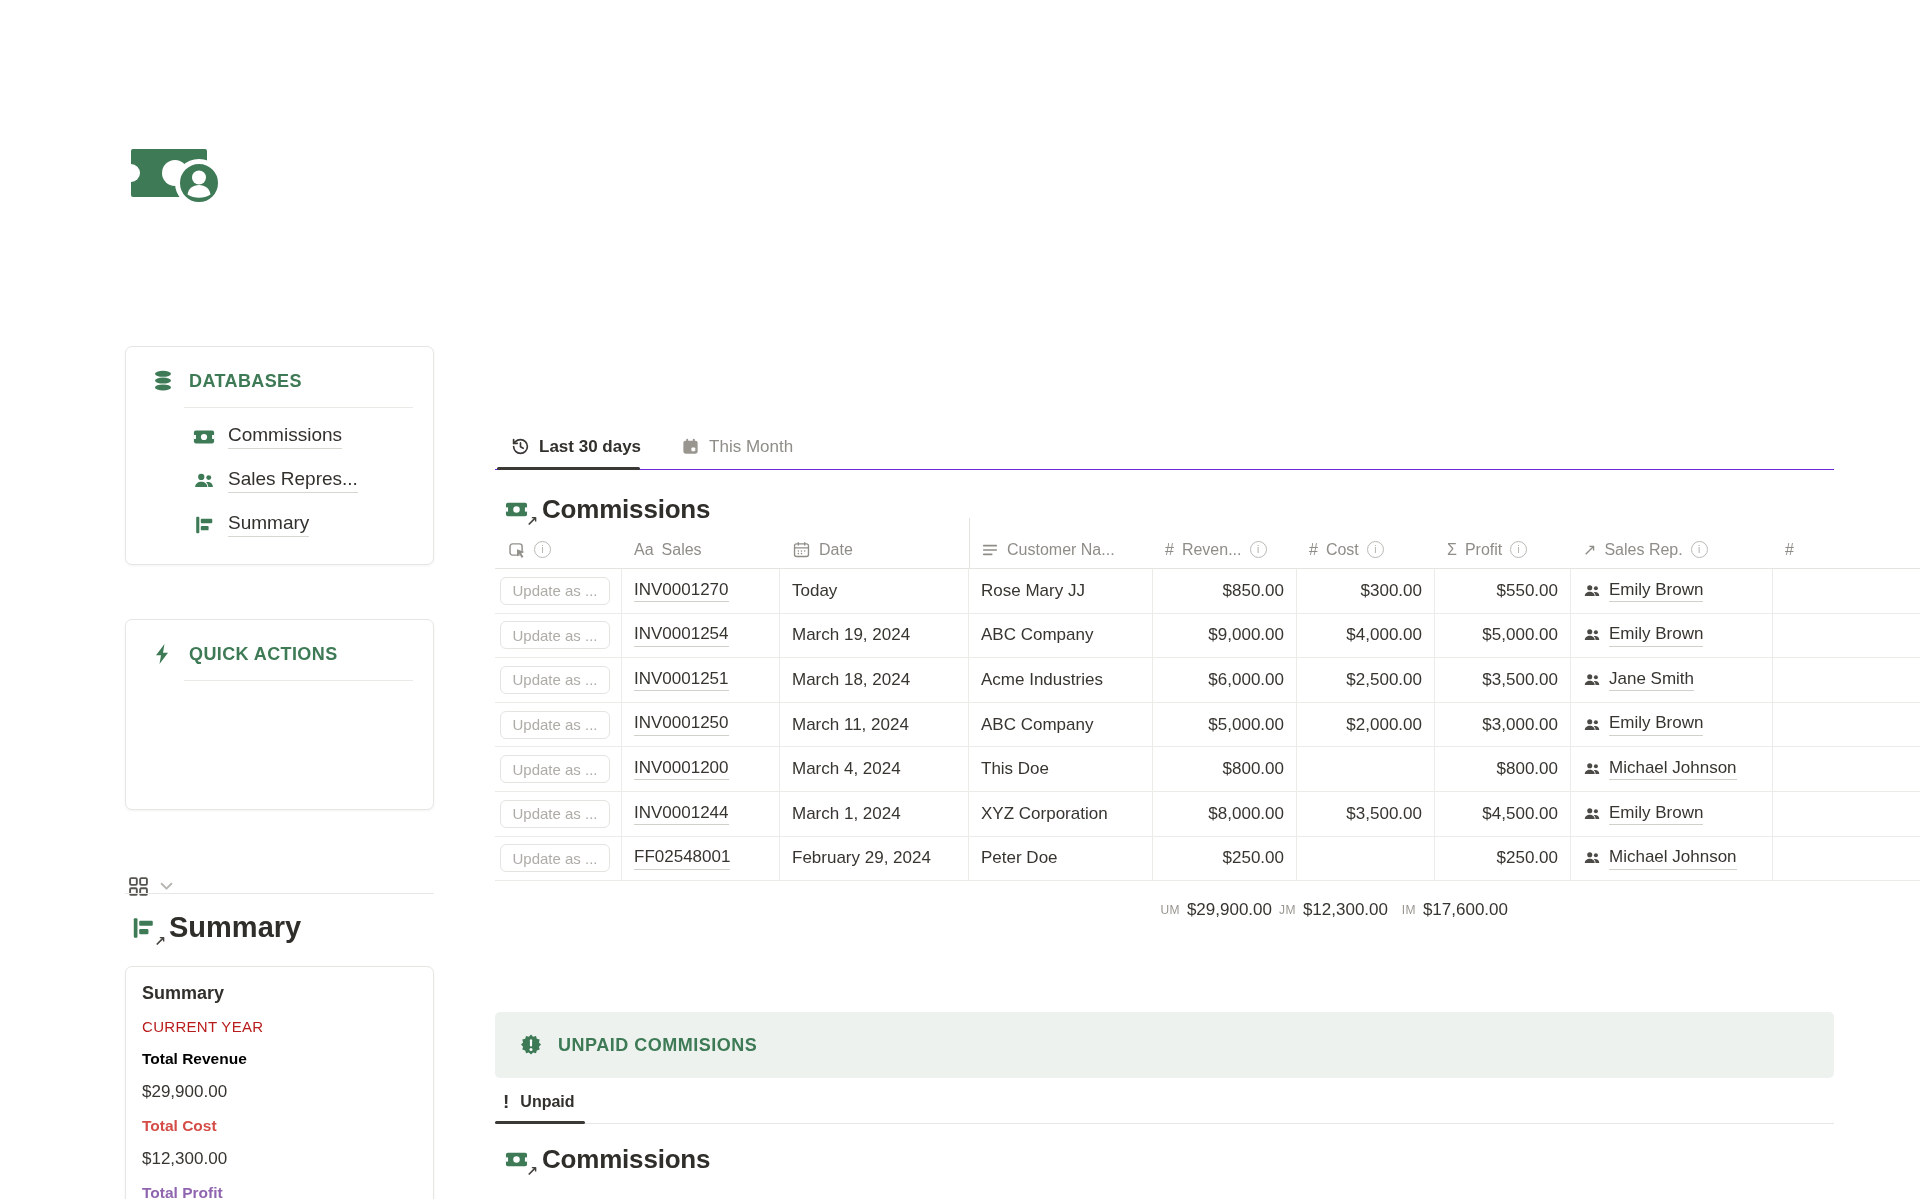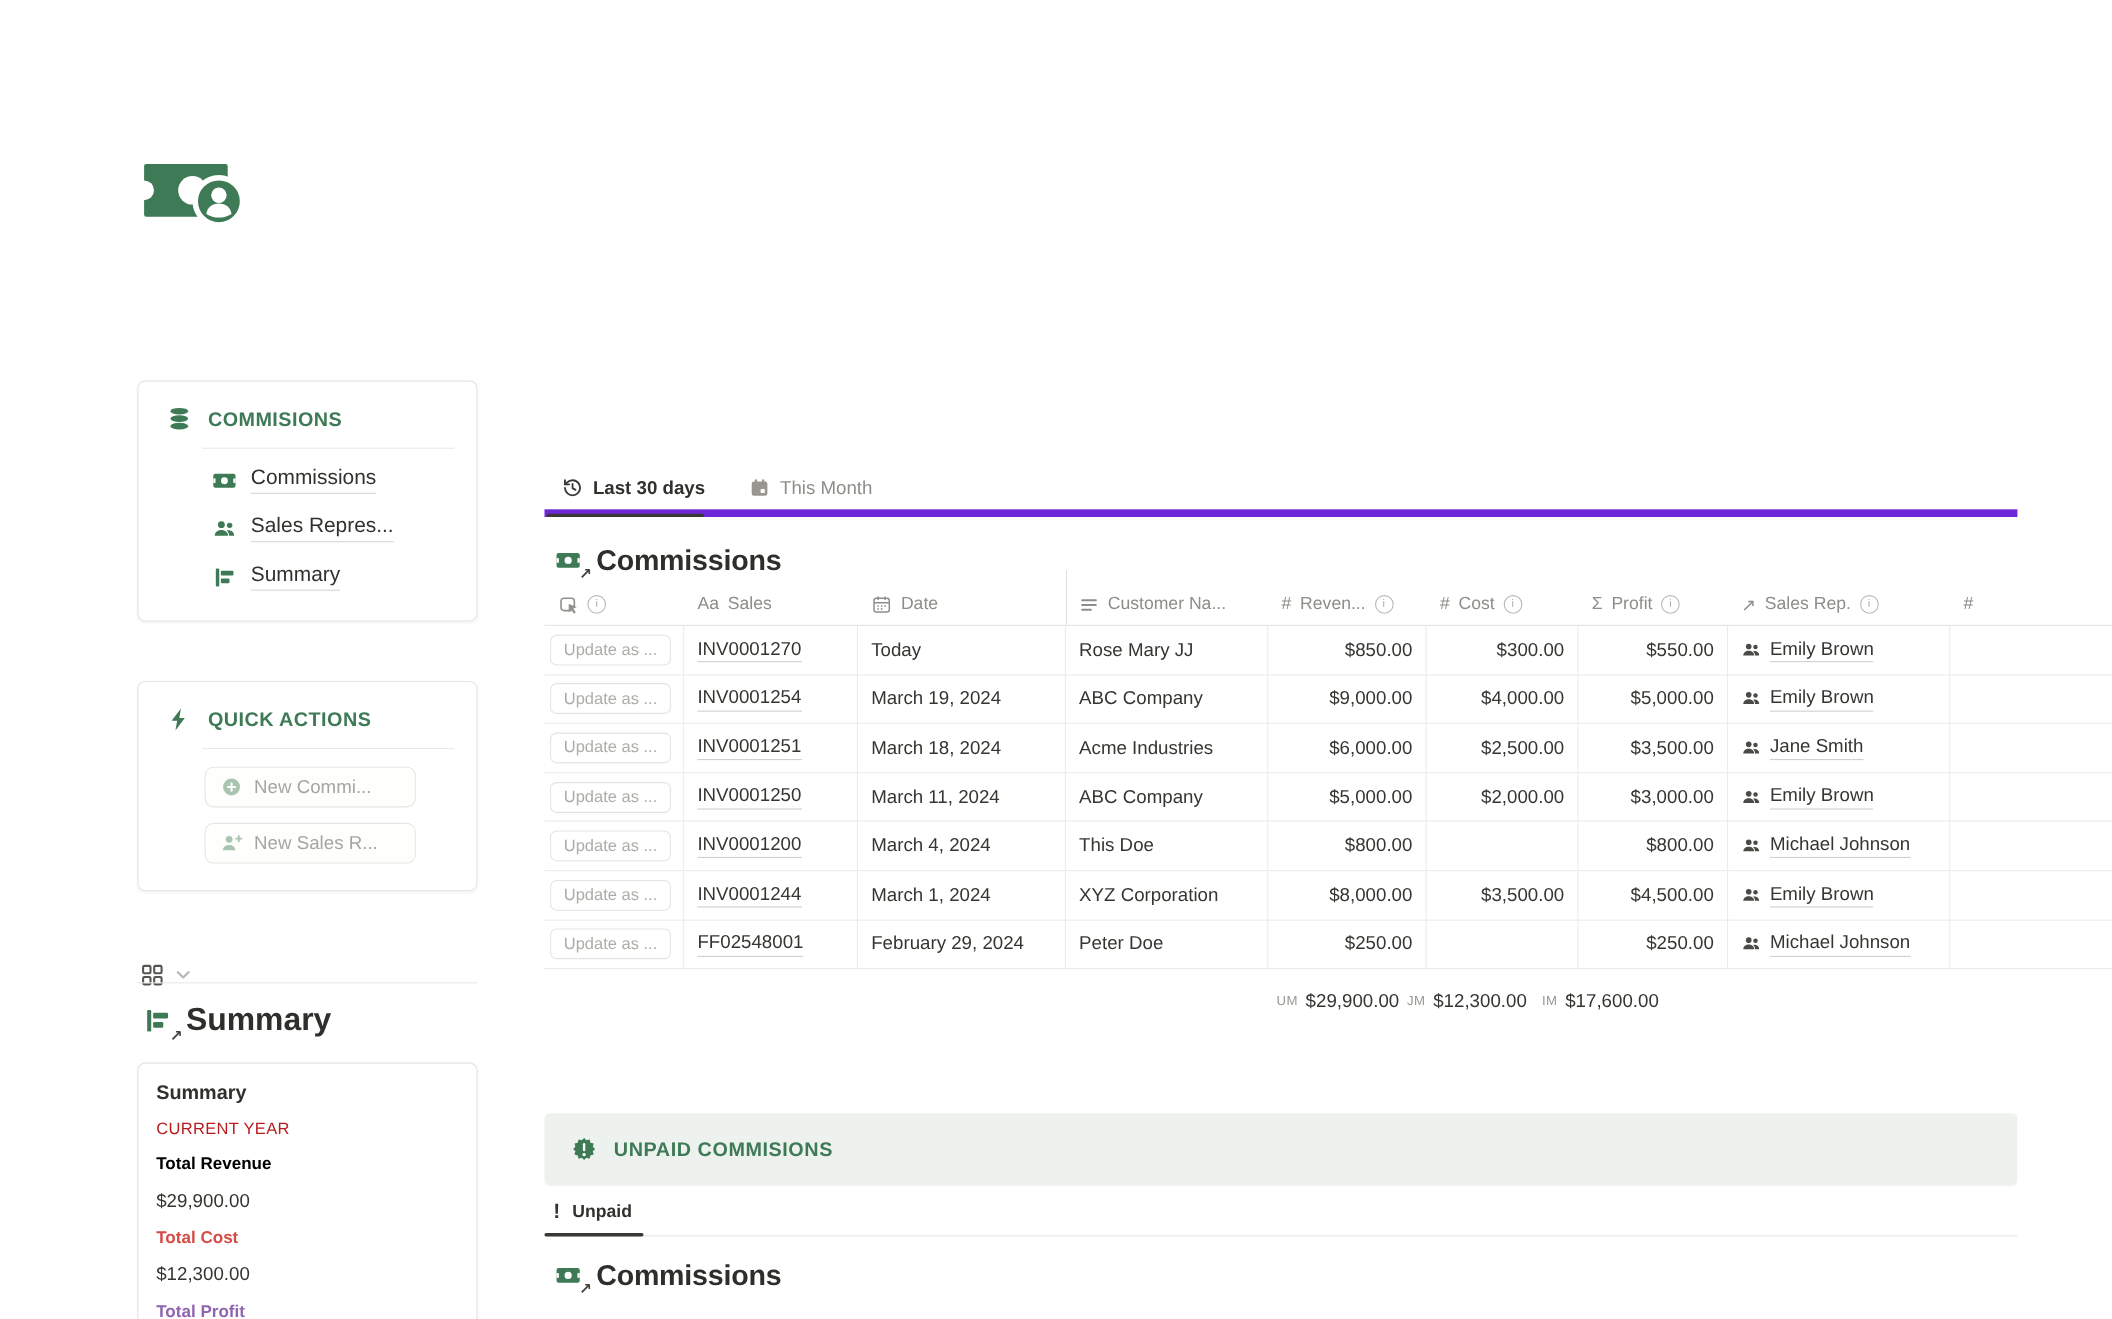--- a/index.html
+++ b/index.html
@@ -50,21 +50,21 @@
   
   .banner{position:absolute;left:495px;width:1339px;height:66px;background:#edf2ee;border-radius:5px;
           display:flex;align-items:center;gap:15px;padding-left:24px;box-sizing:border-box;}
   .banner .ic{width:24px;height:24px;}
   .banner-label{color:#3d7a55;font-weight:700;font-size:18px;letter-spacing:.5px;}
   #banner-recent{top:347px;}
   #banner-unpaid{top:1012px;}
 
   
   #recent-tabs{position:absolute;left:495px;top:424px;width:1339px;height:46px;display:flex;
-               align-items:center;gap:40px;padding-left:16px;border-bottom:7px solid #6d28d9;box-sizing:border-box;}
+               align-items:center;gap:40px;padding-left:16px;border-bottom:1px solid #6d28d9;box-sizing:border-box;}
   .tab{display:flex;align-items:center;gap:9px;font-size:17px;color:#8f8d88;}
   .tab .ic{width:19px;height:19px;}
   .tab.active{color:#32302c;font-weight:700;}
   #tab1-underline{position:absolute;left:497px;top:467px;width:143px;height:3px;background:#3b3936;border-radius:2px;}
   #unpaid-tabs{position:absolute;left:495px;top:1080px;width:1339px;height:44px;display:flex;align-items:center;
                padding-left:8px;border-bottom:1px solid #e9e7e4;box-sizing:border-box;}
   #unpaid-tabs .tab{font-size:16px;gap:11px;}
   .excl{font-weight:700;font-size:19px;color:#35332f;}
   #unpaid-underline{position:absolute;left:495px;top:1121px;width:90px;height:3px;background:#3b3936;border-radius:2px;}
 
@@ -119,21 +119,21 @@
 
   <div class="card" id="db-card">
     <div class="card-head">
       <span class="ic" id="db-head-icon">
           <svg viewBox="0 0 24 24" fill="#3d7a55">
             <ellipse cx="12" cy="4.8" rx="8" ry="3"></ellipse>
             <ellipse cx="12" cy="11.6" rx="8" ry="3"></ellipse>
             <ellipse cx="12" cy="18.4" rx="8" ry="3"></ellipse>
           </svg>
         </span>
-      <span class="chead-label">COMMISIONS</span>
+      <span class="chead-label">DATABASES</span>
     </div>
     <div class="cdiv"></div>
     <div id="db-items">
         <div class="item">
           <span class="ic" style="height: 22px; width: 22px;">
             <svg viewBox="0 0 24 24">
               <rect x="1" y="5" width="22" height="14" rx="2" fill="#3d7a55"></rect>
               <circle cx="12" cy="12" r="3.4" fill="#fff"></circle>
               <rect x="1" y="9.8" width="2.2" height="4.4" fill="#fff"></rect>
               <rect x="20.8" y="9.8" width="2.2" height="4.4" fill="#fff"></rect>
@@ -168,41 +168,20 @@
   <div class="card" id="qa-card">
     <div class="card-head">
       <span class="ic" id="qa-head-icon">
           <svg viewBox="0 0 24 24" fill="#3d7a55">
             <path d="M13.5 2 5 13.2h5L8.5 22 17 10.8h-5z"></path>
           </svg>
         </span>
       <span class="chead-label">QUICK ACTIONS</span>
     </div>
     <div class="cdiv"></div>
-    <div id="qa-buttons">
-        <button class="qabtn">
-          <span class="ic" style="height: 21px; width: 21px;">
-            <svg viewBox="0 0 24 24">
-              <circle cx="12" cy="12" r="8.8" fill="#a9c5b2"></circle>
-              <path d="M12 8.2v7.6M8.2 12h7.6" stroke="#fff" stroke-width="2.2" stroke-linecap="round"></path>
-            </svg>
-          </span>
-          <span>New Commi...</span>
-        </button>
-        <button class="qabtn">
-          <span class="ic" style="height: 21px; width: 21px;">
-            <svg viewBox="0 0 24 24">
-              <circle cx="9.5" cy="8" r="3.5" fill="#a9c5b2"></circle>
-              <path d="M3 19.3c0-3.4 2.9-5.5 6.5-5.5s6.5 2.1 6.5 5.5z" fill="#a9c5b2"></path>
-              <path d="M16.8 7.3h5.4M19.5 4.6V10" stroke="#a9c5b2" stroke-width="1.9" stroke-linecap="round" fill="none"></path>
-            </svg>
-          </span>
-          <span>New Sales R...</span>
-        </button>
-      </div>
   </div>
 
   <div id="view-switch">
     <span class="ic" style="width:21px;height:21px">
       <svg viewBox="0 0 20 20" fill="none" stroke="#56544f" stroke-width="1.8">
         <rect x="2" y="2" width="6.4" height="6.4" rx="1.2"></rect>
           <rect x="11.6" y="2" width="6.4" height="6.4" rx="1.2"></rect>
         <rect x="2" y="11.6" width="6.4" height="6.4" rx="1.2"></rect>
           <rect x="11.6" y="11.6" width="6.4" height="6.4" rx="1.2"></rect>
       </svg>

